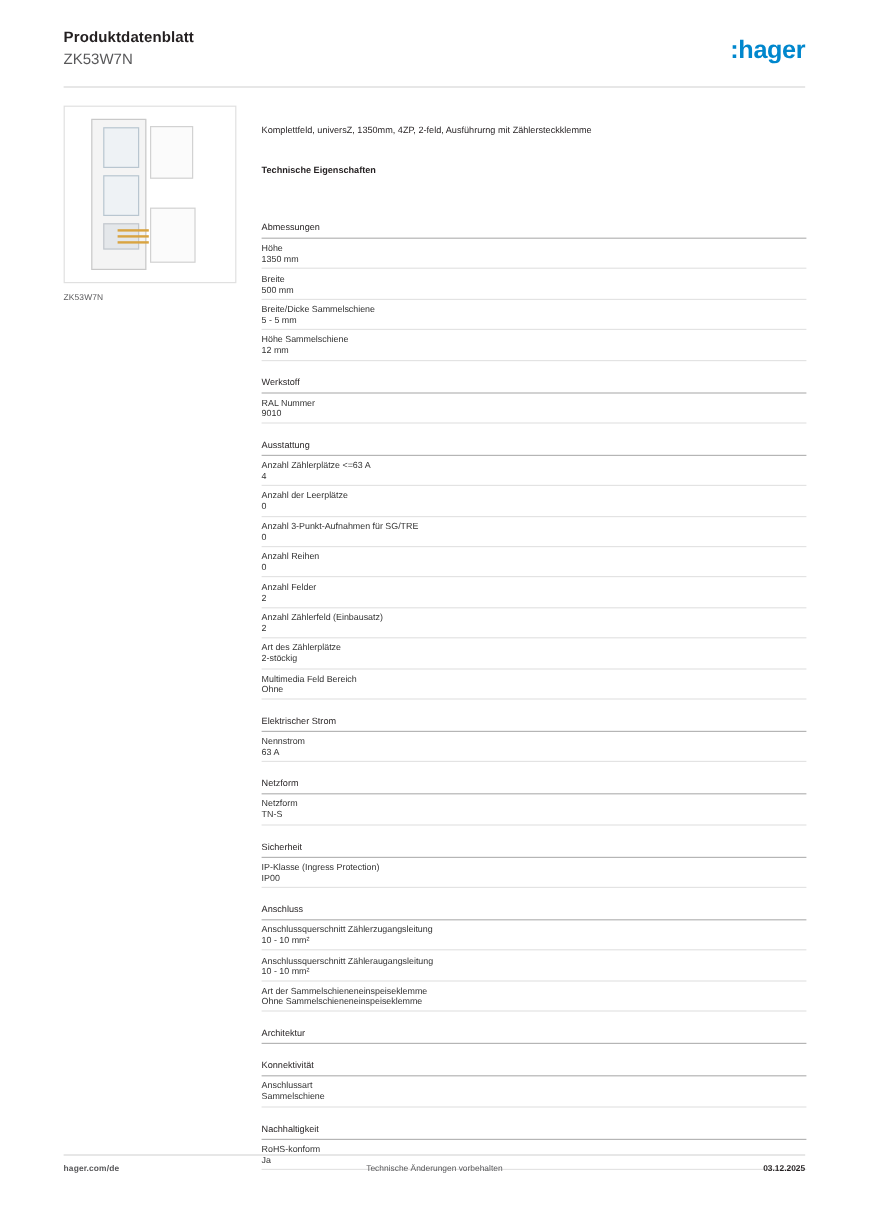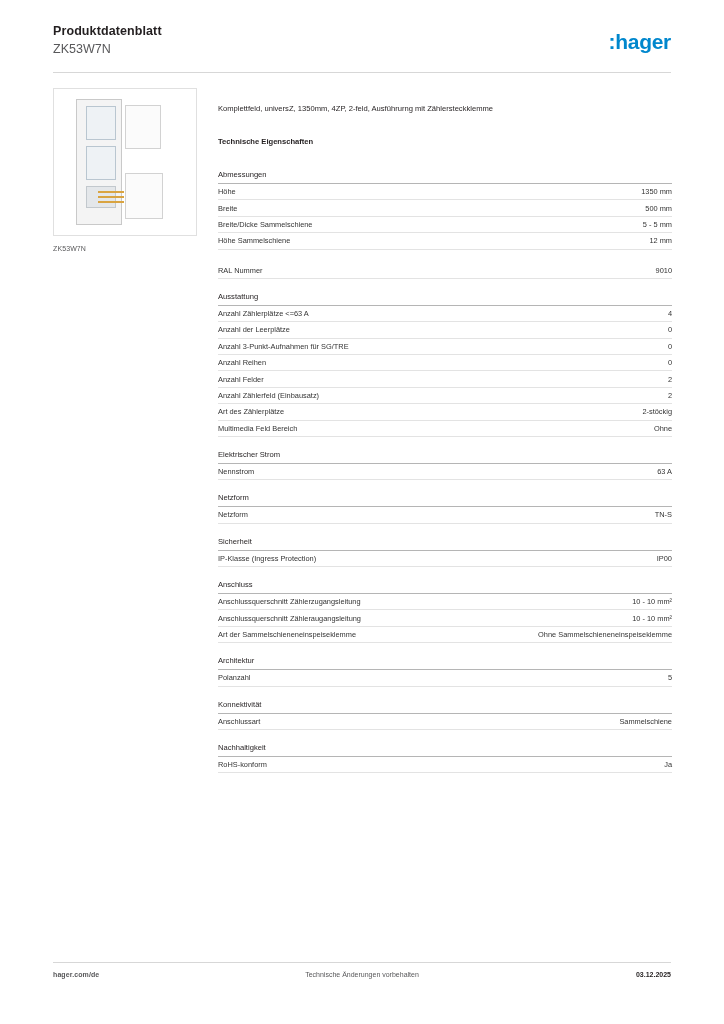--- a/index.html
+++ b/index.html
@@ -165,21 +165,21 @@
   .desc {
     font-size: 7.6px;
     color: #231f20;
     line-height: 11px;
     margin-bottom: 23px;
   }
   .tech-head {
     font-size: 7.6px;
     font-weight: bold;
     color: #231f20;
-    margin-bottom: 24px;
+    margin-bottom: 39px;
   }
   .group {
     margin-bottom: 13px;
   }
   .group-title {
     font-size: 7.6px;
     font-weight: normal;
     color: #231f20;
     padding-bottom: 4px;
     border-bottom: 1px solid #b5b5b5;
@@ -187,20 +187,21 @@
   }
   .row {
     display: flex;
     justify-content: space-between;
     align-items: baseline;
     font-size: 7.4px;
     color: #333333;
     border-bottom: 1px solid #e3e3e3;
     padding: 3.2px 0 3.2px 0;
     line-height: 9px;
+    flex-direction: column;
   }
   .row .label {
     color: #333333;
     white-space: nowrap;
   }
   .row .value {
     color: #333333;
     text-align: right;
     white-space: nowrap;
   }
@@ -292,20 +293,21 @@
         <span class="label">Breite/Dicke Sammelschiene</span>
         <span class="value">5 - 5 mm</span>
       </div>
       <div class="row">
         <span class="label">Höhe Sammelschiene</span>
         <span class="value">12 mm</span>
       </div>
     </div>
 
     <div class="group">
+      <div class="group-title">Werkstoff</div>
       <div class="row">
         <span class="label">RAL Nummer</span>
         <span class="value">9010</span>
       </div>
     </div>
 
     <div class="group">
       <div class="group-title">Ausstattung</div>
       <div class="row">
         <span class="label">Anzahl Zählerplätze &lt;=63 A</span>
@@ -376,24 +378,20 @@
         <span class="value">10 - 10 mm²</span>
       </div>
       <div class="row">
         <span class="label">Art der Sammelschieneneinspeiseklemme</span>
         <span class="value">Ohne Sammelschieneneinspeiseklemme</span>
       </div>
     </div>
 
     <div class="group">
       <div class="group-title">Architektur</div>
-      <div class="row">
-        <span class="label">Polanzahl</span>
-        <span class="value">5</span>
-      </div>
     </div>
 
     <div class="group">
       <div class="group-title">Konnektivität</div>
       <div class="row">
         <span class="label">Anschlussart</span>
         <span class="value">Sammelschiene</span>
       </div>
     </div>
 

